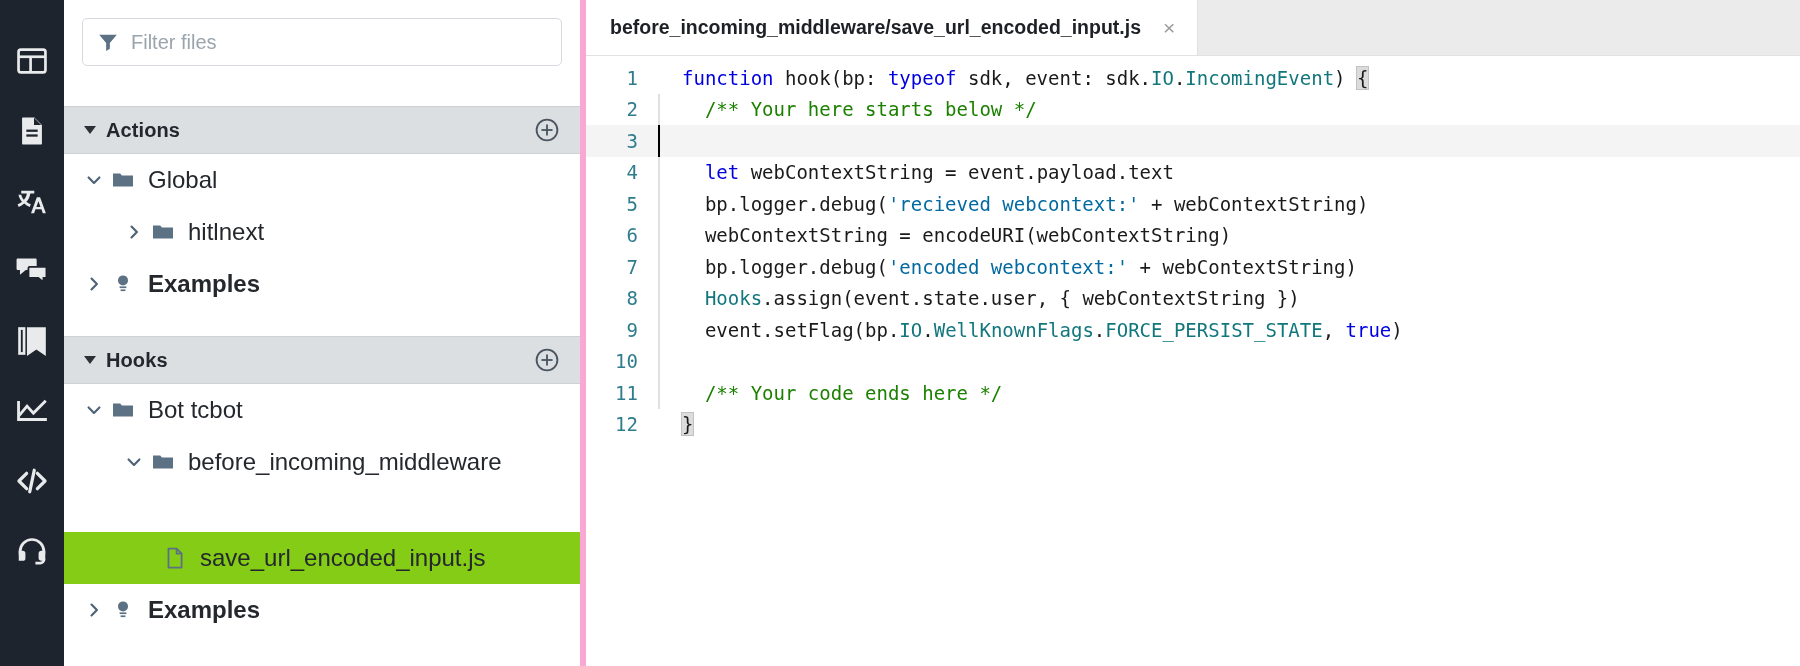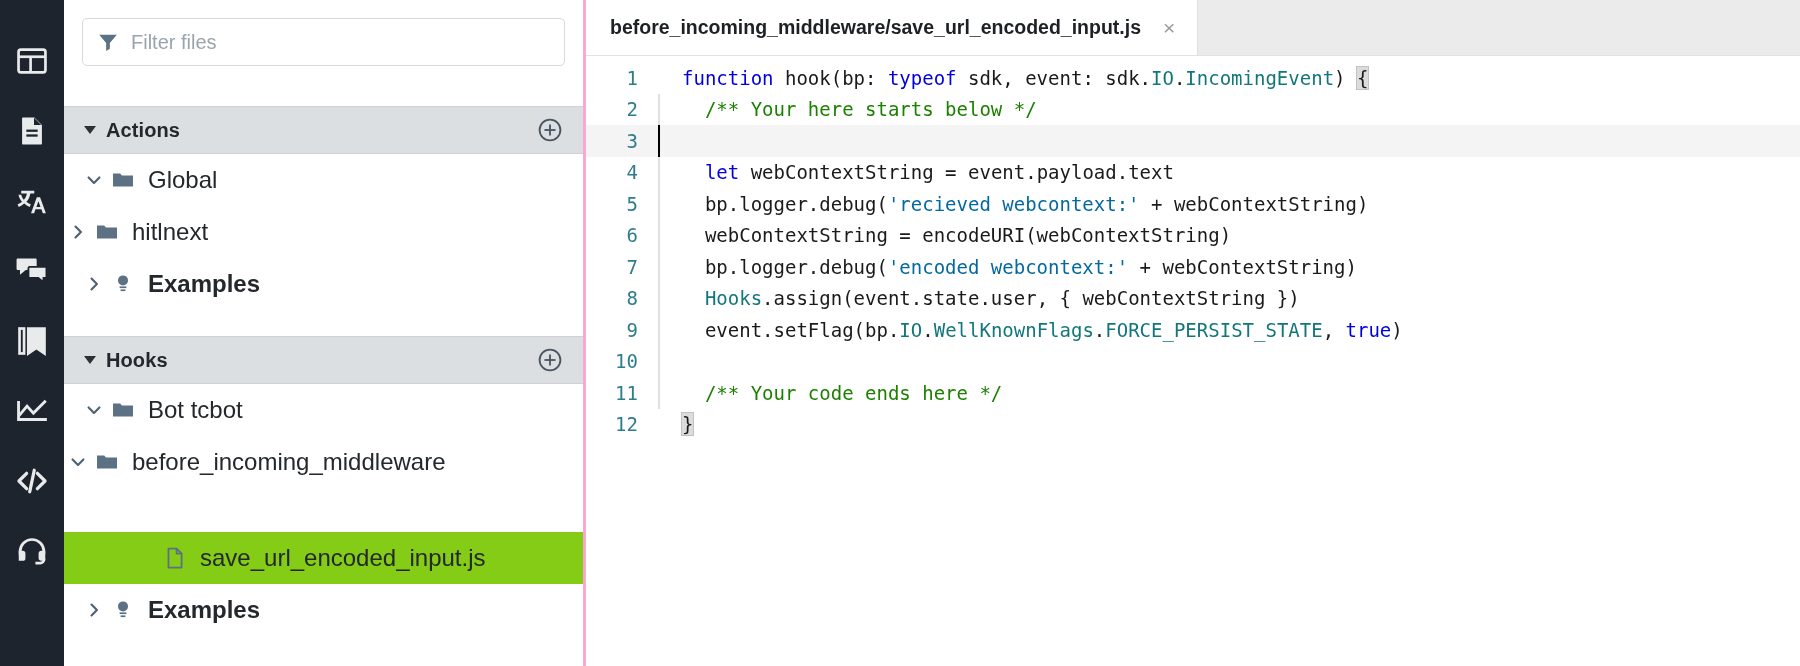--- a/index.html
+++ b/index.html
@@ -24,21 +24,21 @@
     width: 64px; height: 70px;
     display: flex; align-items: center; justify-content: center;
     cursor: pointer;
   }
   .rail-item svg { display: block; }
 
   
   .explorer {
     width: 522px; min-width: 522px; height: 666px;
     background: #ffffff;
-    border-right: 3px solid #f9a8d4;
+    border-right: 6px solid #f9a8d4;
     display: flex; flex-direction: column;
     overflow: hidden;
   }
   .filter-wrap { padding: 18px 18px 14px 18px; }
   .filter-box {
     display: flex; align-items: center;
     height: 48px;
     border: 1px solid #d6dade;
     border-radius: 5px;
     background: #fff;
@@ -90,21 +90,21 @@
     padding-right: 12px;
   }
   .tree-row.selected { background: #84cc16; margin-top: 44px; }
   .tw-chevron { width: 28px; display: flex; justify-content: center; flex: 0 0 auto; }
   .tw-icon { width: 30px; display: flex; justify-content: center; flex: 0 0 auto; margin-right: 10px; }
   .tw-label { font-size: 24px; color: #24282d; white-space: nowrap; }
   .tw-label.bold { font-weight: bold; }
 
   
   .lvl1 { padding-left: 16px; }
-  .lvl2 { }
+  .lvl2 { padding-left: 56px; }
   .lvl3 { padding-left: 96px; }
 
   
   .editor-area {
     flex: 1 1 auto; height: 666px;
     display: flex; flex-direction: column;
     background: #ffffff;
     overflow: hidden;
     position: relative;
   }

